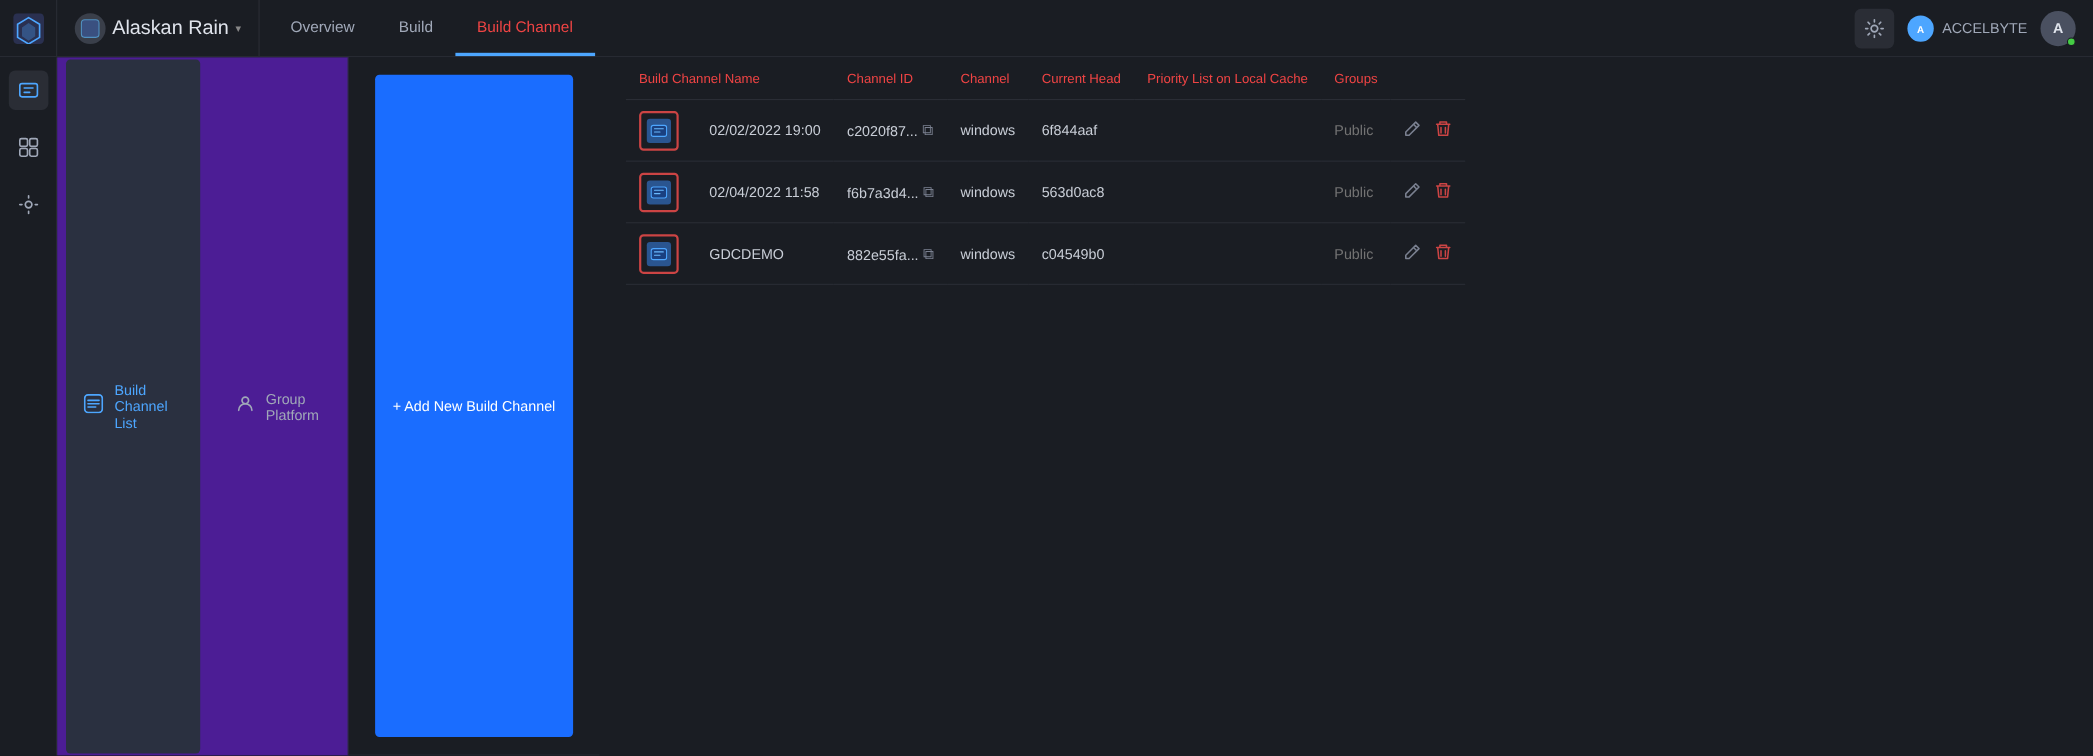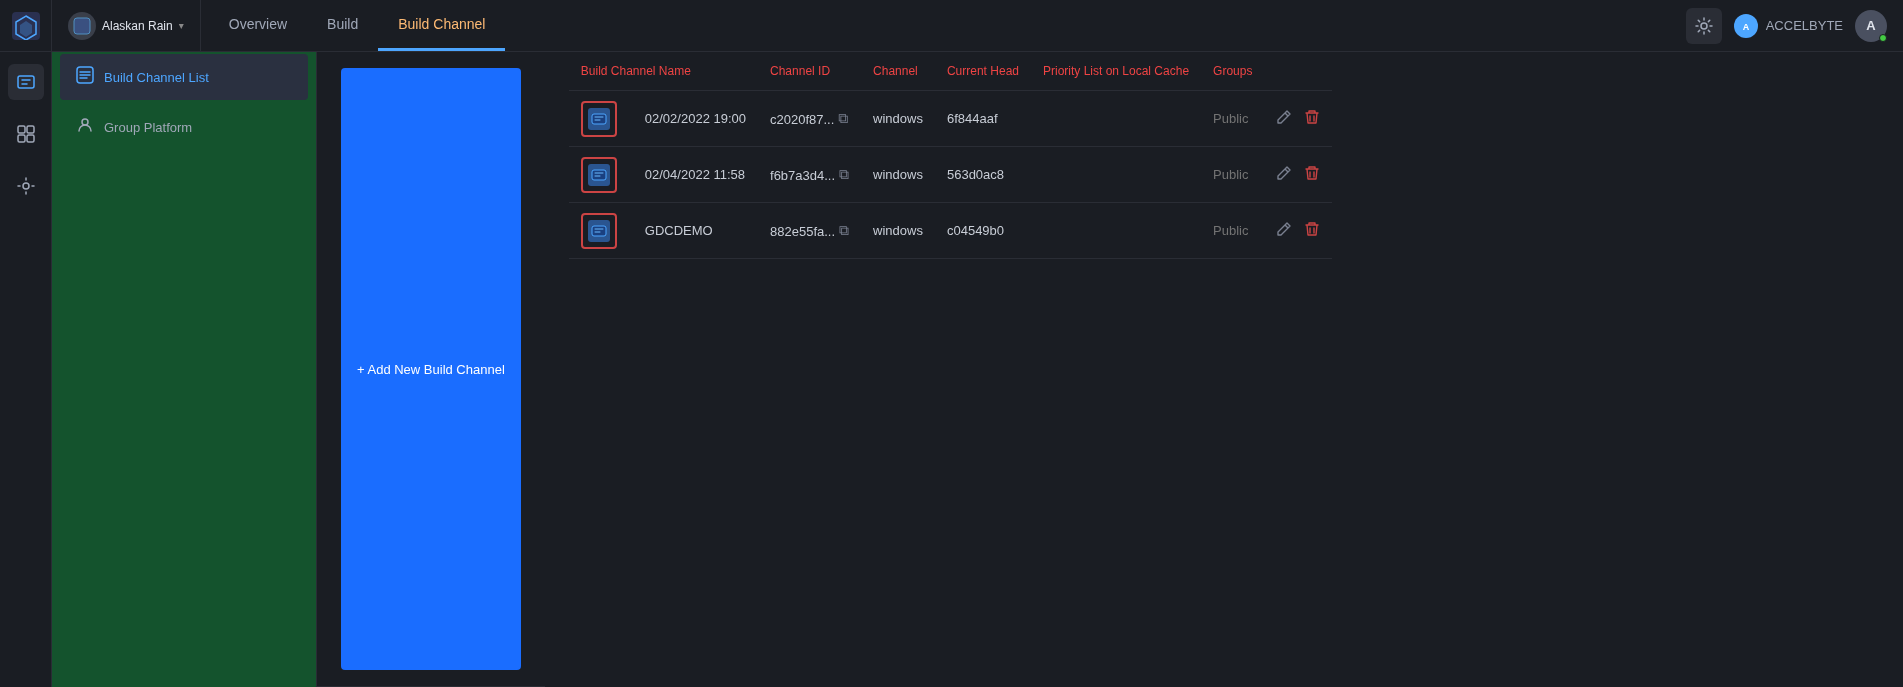--- a/index.html
+++ b/index.html
@@ -50,21 +50,21 @@
       background: #3a3f4a;
       border-radius: 50%;
       display: flex;
       align-items: center;
       justify-content: center;
       font-size: 11px;
       color: #aab;
     }
     .project-name {
       color: #e0e4ec;
-      font-size: 12px;
+      font-size: 18px;
       font-weight: 500;
     }
     .chevron-icon {
       color: #888;
       font-size: 10px;
     }
     .nav-tabs {
       display: flex;
       align-items: center;
       height: 100%;
@@ -77,21 +77,21 @@
       align-items: center;
       padding: 0 20px;
       height: 100%;
       color: #a0a8b8;
       cursor: pointer;
       font-size: 14px;
       border-bottom: 3px solid transparent;
       text-decoration: none;
     }
     .nav-tab.active {
-      color: #fdba74;
+      color: #ef4444;
       border-bottom: 3px solid #4da6ff;
       font-weight: 500;
     }
     .nav-right {
       margin-left: auto;
       display: flex;
       align-items: center;
       gap: 12px;
       padding-right: 16px;
     }
@@ -181,24 +181,24 @@
       font-size: 18px;
     }
     .rail-icon.active {
       background: #2a2d35;
       color: #4da6ff;
     }
 
     
     .sidebar {
       width: 265px;
-      background: #14532d;
+      background: #4c1d95;
       border-right: 1px solid #2a2d35;
       display: flex;
-      flex-direction: column;
+      flex-direction: row;
     }
     .sidebar-item {
       display: flex;
       align-items: center;
       gap: 10px;
       padding: 12px 16px;
       cursor: pointer;
       color: #a0a8b8;
       font-size: 13px;
       border-radius: 4px;

